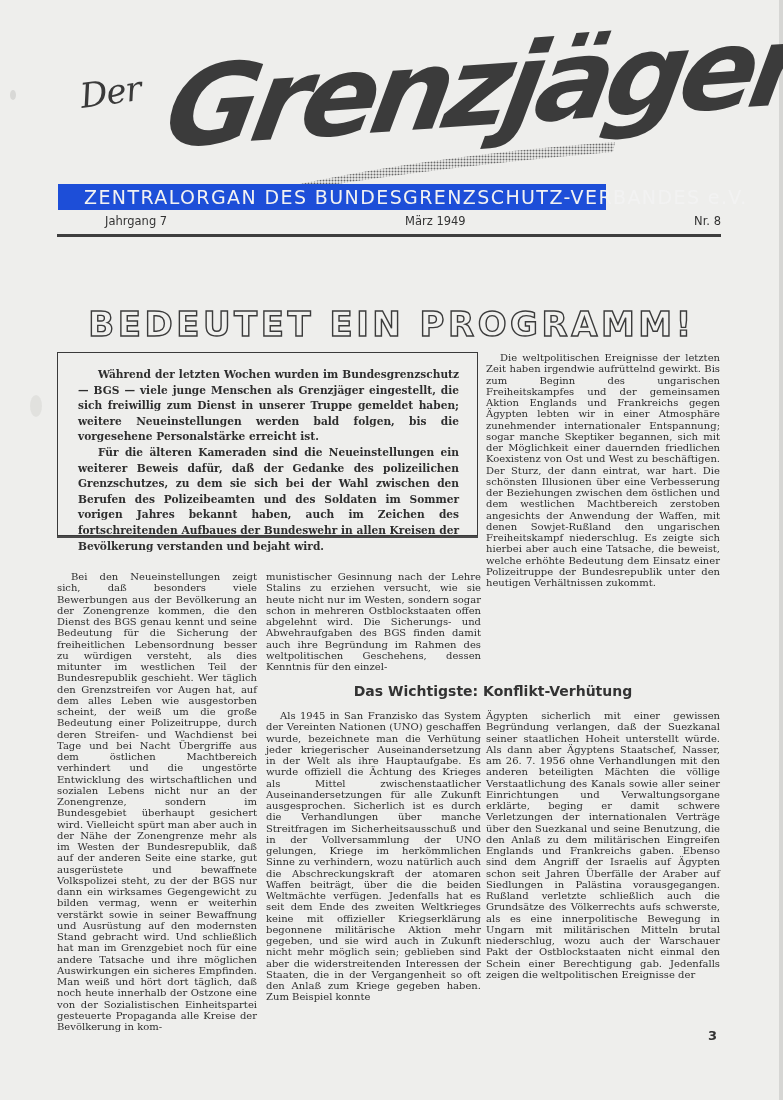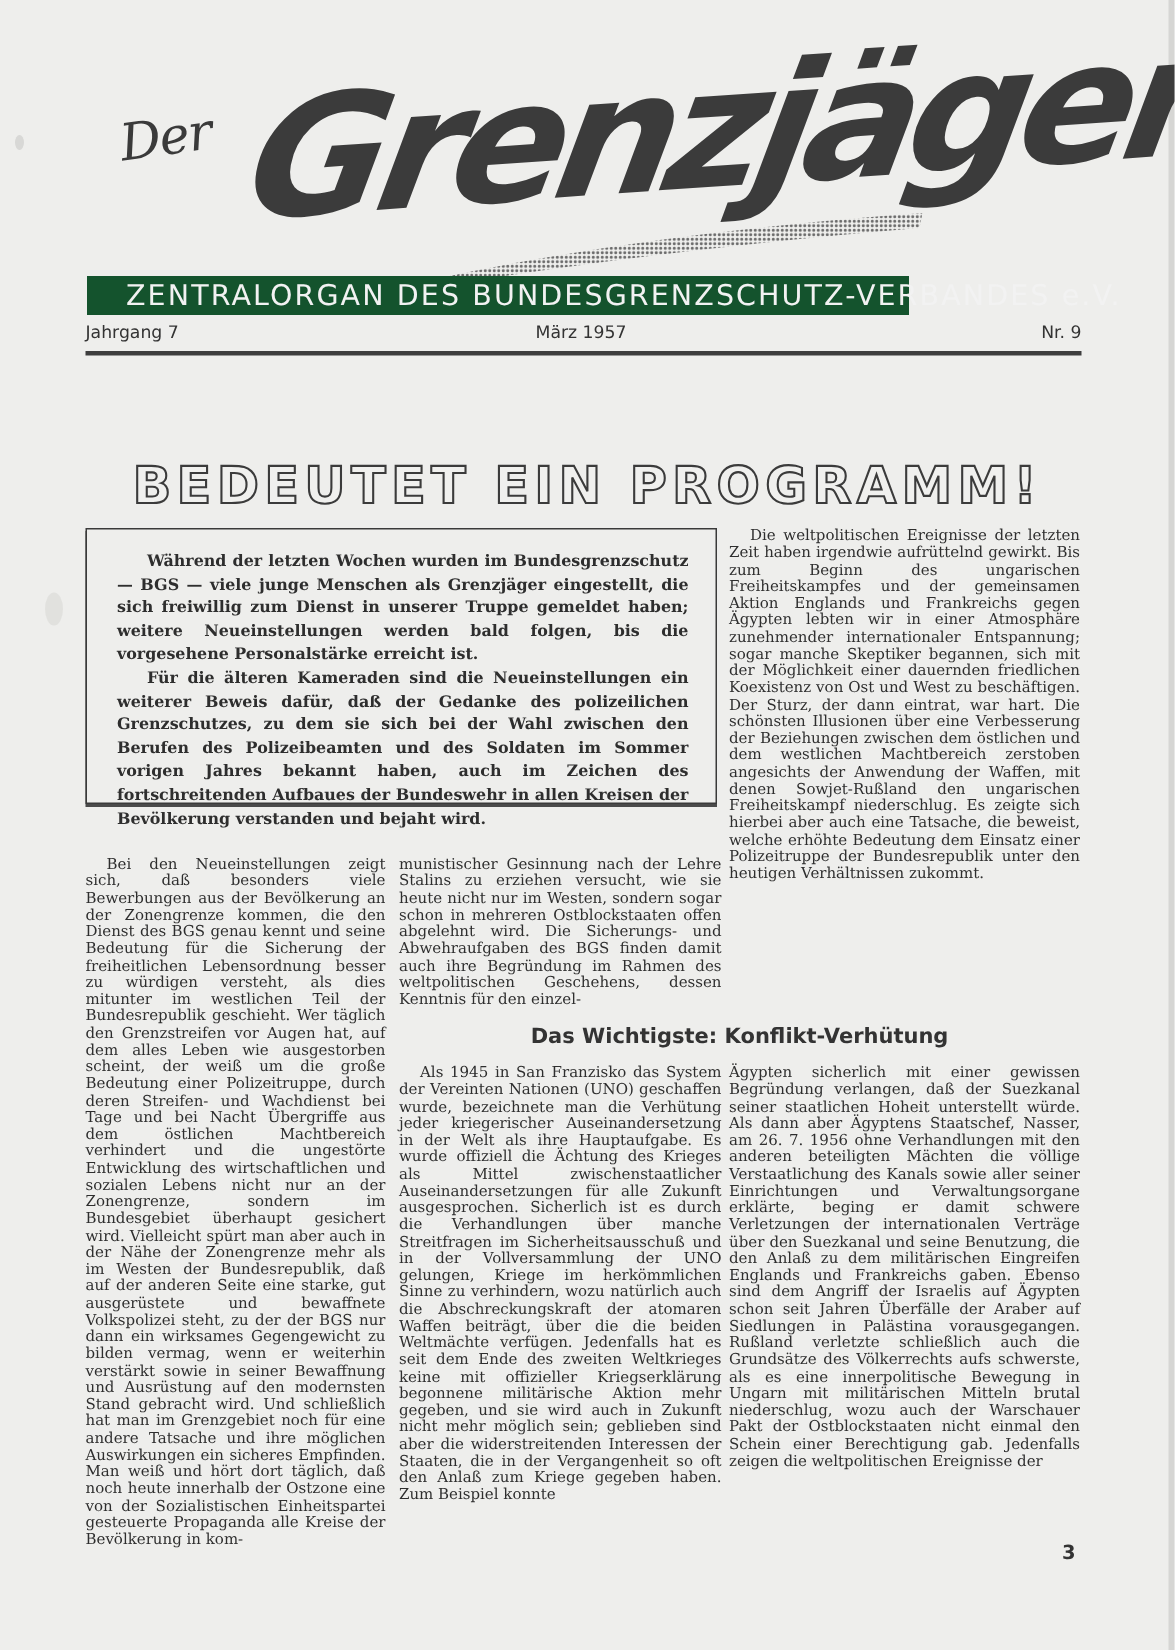--- a/index.html
+++ b/index.html
@@ -25,30 +25,30 @@
       font-family: "DejaVu Sans", sans-serif; font-weight: bold; font-style: italic;
       font-size: 112px; line-height: 1; color: #3b3b3b;
       letter-spacing: -7px; transform: skewX(-14deg) rotate(-4deg);
       transform-origin: left bottom;
     }
     .mast-swoosh {
       position: absolute; left: 295px; top: 140px; width: 320px; height: 50px;
     }
     .subtitle-bar {
       position: absolute; left: 58px; top: 184px; width: 548px; height: 26px;
-      background: #14532d; color: #f2f2f2;
+      background: #1d4ed8; color: #f2f2f2;
       font-family: "DejaVu Sans", sans-serif; font-size: 19px;
       line-height: 26px; letter-spacing: 1.4px; padding-left: 26px; box-sizing: border-box;
       white-space: nowrap;
     }
     .meta-row {
       position: absolute; left: 57px; top: 214px; width: 664px;
       font-family: "DejaVu Sans", sans-serif; font-size: 11.5px; color: #333;
     }
-    .meta-row span { position: absolute; top: 0; white-space: nowrap; }
+    .meta-row span { position: absolute; top: 0; white-space: nowrap; margin-left: 48px; }
     .meta-left { left: 0; }
     .meta-center { left: 300px; }
     .meta-right { right: 0; }
     .rule-top { position: absolute; left: 57px; top: 234px; width: 664px; height: 3px; background: #3e3e3e; }
 
     
     .headline {
       position: absolute; left: 0; width: 783px; text-align: center;
       font-family: "DejaVu Sans", sans-serif; font-weight: bold;
       color: #f0f0ee; -webkit-text-stroke: 1.4px #3b3b3b;
@@ -111,22 +111,22 @@
           <rect width="3" height="3" fill="#eeeeec"></rect>
           <circle cx="1.5" cy="1.5" r="1" fill="#6a6a6a"></circle>
         </pattern>
       </defs>
       <path d="M0 45 Q 140 15 320 2 L 318 12 Q 150 26 4 50 Z" fill="url(#dots)"></path>
     </svg>
     <div class="mast-title">Grenzjäger</div>
     <div class="subtitle-bar">ZENTRALORGAN DES BUNDESGRENZSCHUTZ-VERBANDES e.V.</div>
     <div class="meta-row">
       <span class="meta-left">Jahrgang 7</span>
-      <span class="meta-center">März 1957</span>
-      <span class="meta-right">Nr. 9</span>
+      <span class="meta-center">März 1949</span>
+      <span class="meta-right">Nr. 8</span>
     </div>
     <div class="rule-top"></div>
   </div>
 
   <div class="headline hl-2">BEDEUTET EIN PROGRAMM!</div>
 
   <div class="lead-box">
     <p>Während der letzten Wochen wurden im Bundesgrenzschutz — BGS — viele junge Menschen als Grenzjäger eingestellt, die sich freiwillig zum Dienst in unserer Truppe gemeldet haben; weitere Neueinstellungen werden bald folgen, bis die vorgesehene Personalstärke erreicht ist.</p>
     <p>Für die älteren Kameraden sind die Neueinstellungen ein weiterer Beweis dafür, daß der Gedanke des polizeilichen Grenzschutzes, zu dem sie sich bei der Wahl zwischen den Berufen des Polizeibeamten und des Soldaten im Sommer vorigen Jahres bekannt haben, auch im Zeichen des fortschreitenden Aufbaues der Bundeswehr in allen Kreisen der Bevölkerung verstanden und bejaht wird.</p>
   </div>

